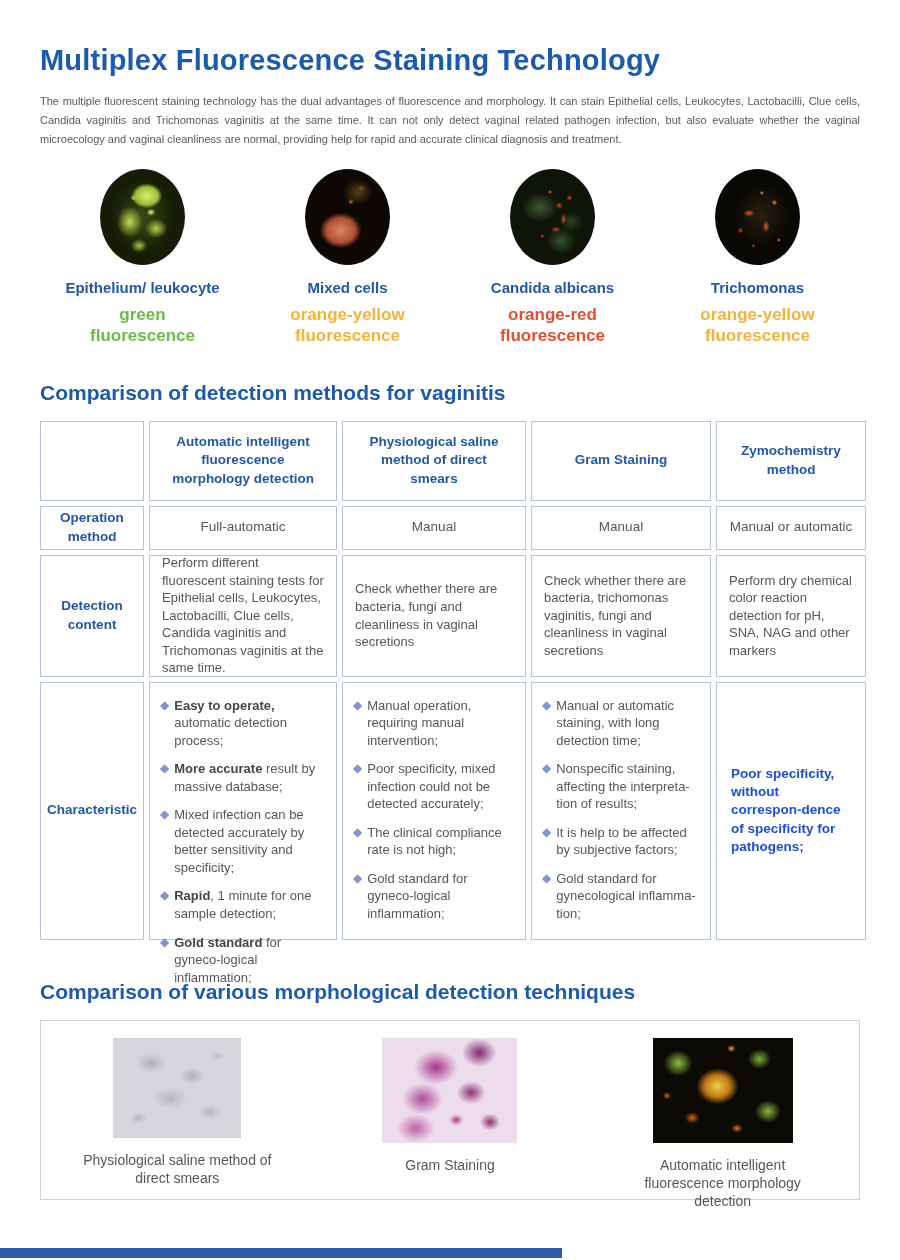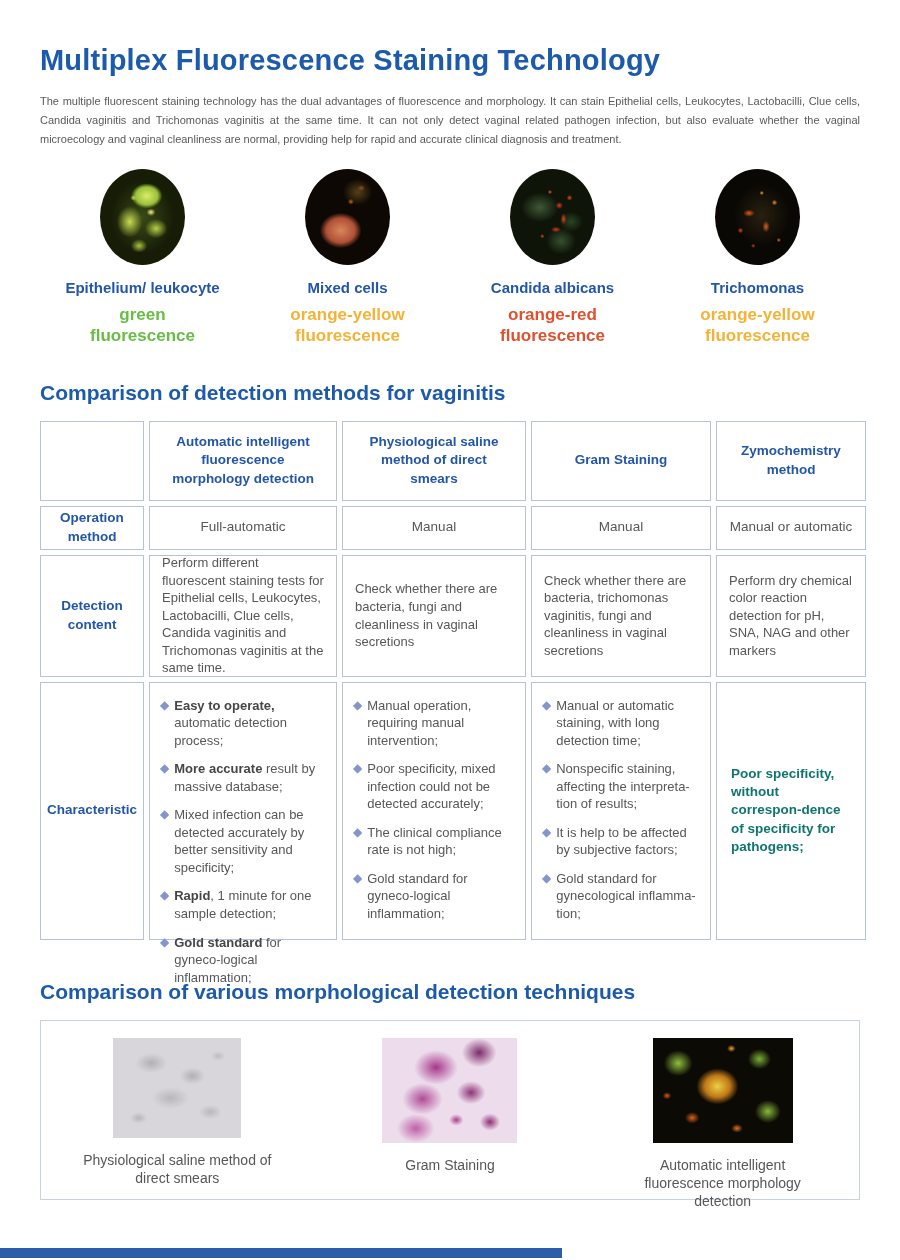--- a/index.html
+++ b/index.html
@@ -165,21 +165,21 @@
     font-size: 12px;
     line-height: 1.35;
     margin-right: 5px;
     flex: 0 0 auto;
   }
   .cell b { color: #454648; margin-top: 28px; }
   .cell.boldonly {
     display: flex; align-items: center;
     padding: 12px 14px;
     font-weight: 700;
-    color: #0f766e;
+    color: #1d4ed8;
     font-size: 13.5px;
   }
 
   
   .morph-panel {
     border: 1px solid #c9d2e0;
     height: 180px;
     display: grid;
     grid-template-columns: repeat(3, 1fr);
     padding-top: 17px;

